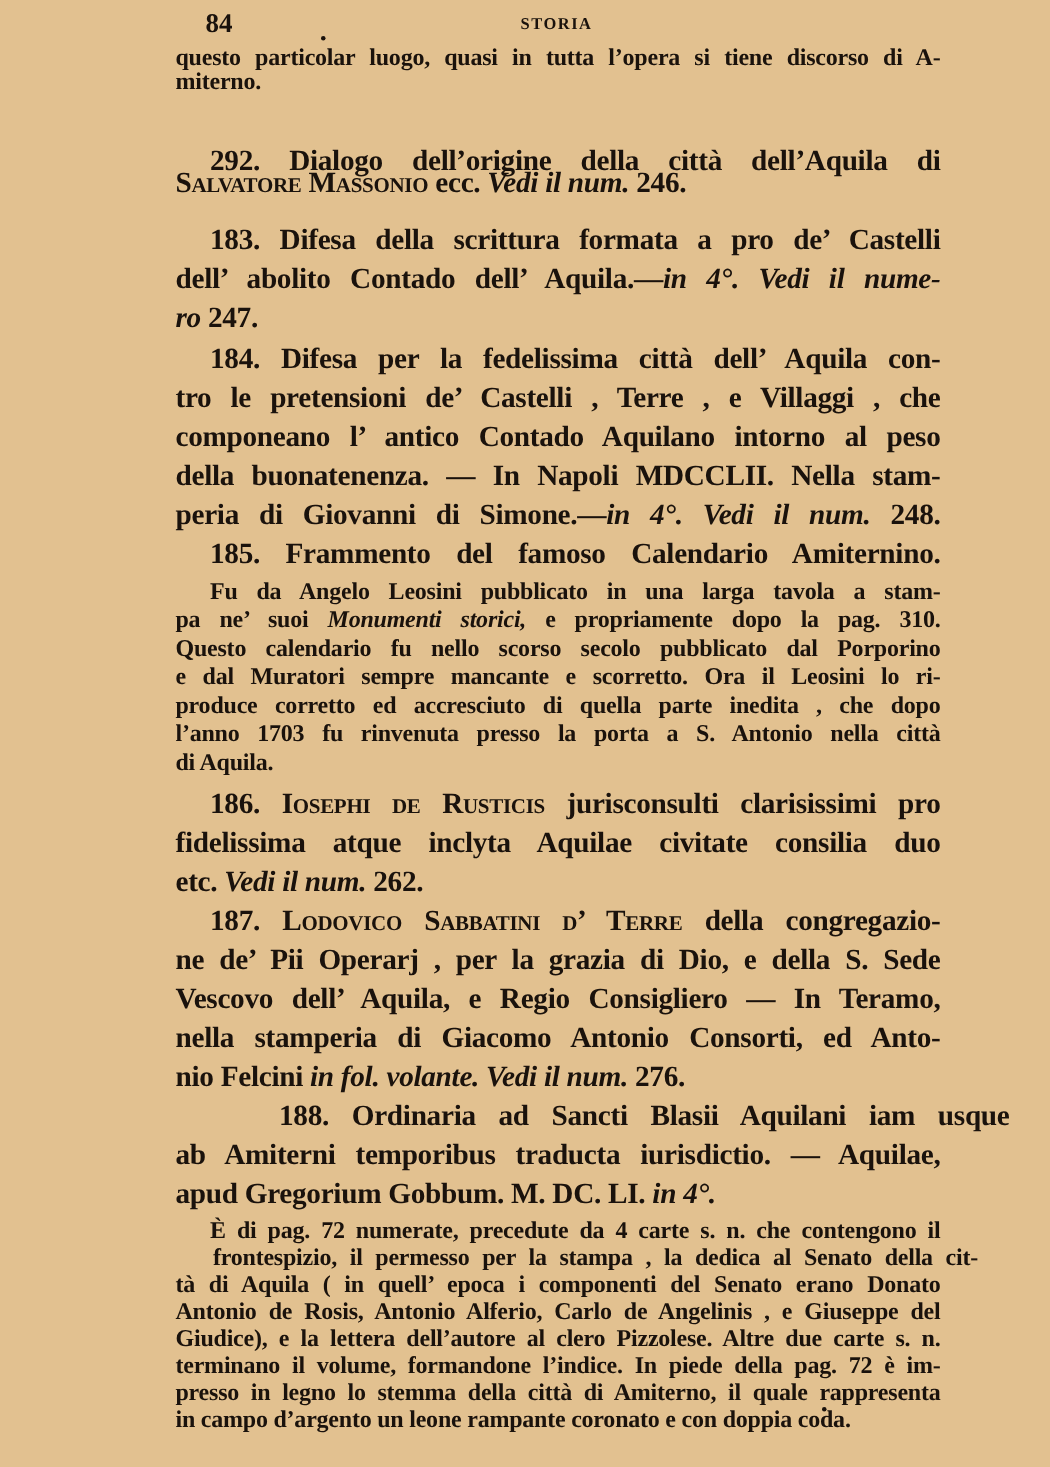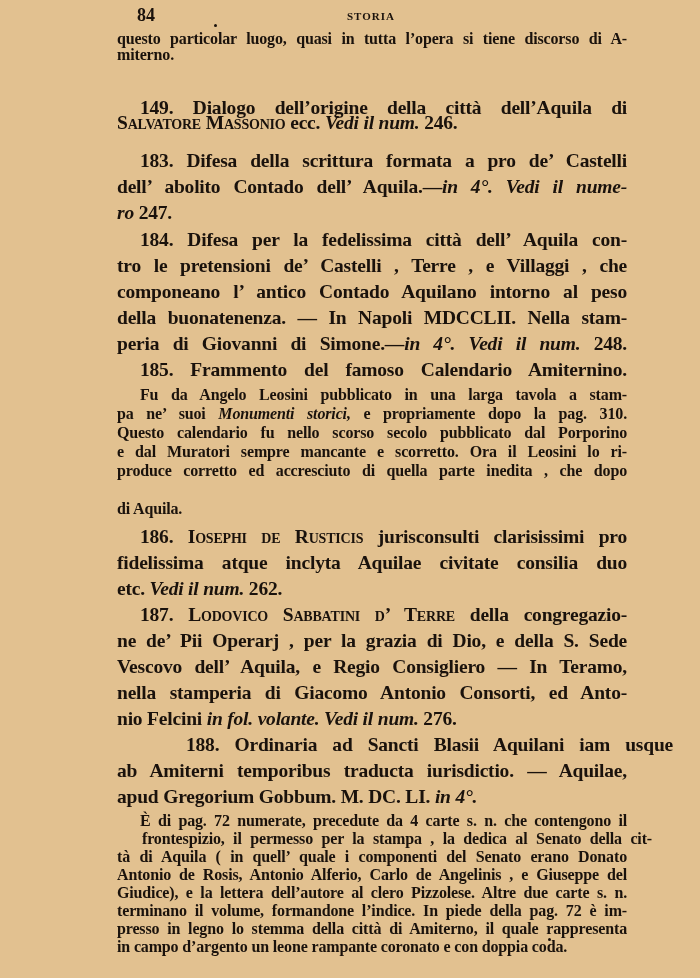--- a/index.html
+++ b/index.html
@@ -30,58 +30,59 @@
 <body>
 
 <div class="page">
 
   <div class="hdr-num">84</div>
   <div class="hdr-title">STORIA</div>
 
   <div class="ln small" style="top:30px;">questo particolar luogo, quasi in tutta l’opera si tiene discorso di A-</div>
   <div class="ln small last" style="top:46px;">miterno.</div>
 
-  <div class="ln big ind" style="top:97px;"><span>149.</span> <span>Dialogo dell’origine della città dell’Aquila di</span></div>
+  <div class="ln big ind" style="top:97px;"><span>292.</span> <span>Dialogo dell’origine della città dell’Aquila di</span></div>
   <div class="ln big last" style="top:112px;"><span class="sc">Salvatore Massonio</span><span> ecc. </span><span class="it">Vedi il num.</span><span> 246.</span></div>
 
   <div class="ln big ind" style="top:150px;"><span>183.</span> <span>Difesa della scrittura formata a pro de’ Castelli</span></div>
   <div class="ln big" style="top:176px;"><span>dell’ abolito Contado dell’ Aquila.—</span><span class="it">in 4°. Vedi il nume-</span></div>
   <div class="ln big last" style="top:202px;"><span class="it">ro</span><span> 247.</span></div>
 
   <div class="ln big ind" style="top:229px;"><span>184.</span> <span>Difesa per la fedelissima città dell’ Aquila con-</span></div>
   <div class="ln big" style="top:255px;">tro le pretensioni de’ Castelli , Terre , e Villaggi , che</div>
   <div class="ln big" style="top:281px;">componeano l’ antico Contado Aquilano intorno al peso</div>
   <div class="ln big" style="top:307px;">della buonatenenza. — In Napoli MDCCLII. Nella stam-</div>
   <div class="ln big" style="top:333px;"><span>peria di Giovanni di Simone.—</span><span class="it">in 4°. Vedi il num.</span><span> 248.</span></div>
 
   <div class="ln big ind" style="top:359px;"><span>185.</span> <span>Frammento del famoso Calendario Amiternino.</span></div>
   <div class="ln small ind" style="top:386px;">Fu da Angelo Leosini pubblicato in una larga tavola a stam-</div>
   <div class="ln small" style="top:405px;"><span>pa ne’ suoi </span><span class="it">Monumenti storici,</span><span> e propriamente dopo la pag. 310.</span></div>
   <div class="ln small" style="top:424px;">Questo calendario fu nello scorso secolo pubblicato dal Porporino</div>
   <div class="ln small" style="top:443px;">e dal Muratori sempre mancante e scorretto. Ora il Leosini lo ri-</div>
   <div class="ln small" style="top:462px;">produce corretto ed accresciuto di quella parte inedita , che dopo</div>
+  <div class="ln small" style="top:481px;">l’anno 1703 fu rinvenuta presso la porta a S. Antonio nella città</div>
   <div class="ln small last" style="top:500px;">di Aquila.</div>
 
   <div class="ln big ind" style="top:526px;"><span>186.</span> <span class="sc">Iosephi de Rusticis</span><span> jurisconsulti clarisissimi pro</span></div>
   <div class="ln big" style="top:552px;">fidelissima atque inclyta Aquilae civitate consilia duo</div>
   <div class="ln big last" style="top:578px;"><span>etc. </span><span class="it">Vedi il num.</span><span> 262.</span></div>
 
   <div class="ln big ind" style="top:604px;"><span>187.</span> <span class="sc">Lodovico Sabbatini d’ Terre</span><span> della congregazio-</span></div>
   <div class="ln big" style="top:630px;">ne de’ Pii Operarj , per la grazia di Dio, e della S. Sede</div>
   <div class="ln big" style="top:656px;">Vescovo dell’ Aquila, e Regio Consigliero — In Teramo,</div>
   <div class="ln big" style="top:682px;">nella stamperia di Giacomo Antonio Consorti, ed Anto-</div>
   <div class="ln big last" style="top:708px;"><span>nio Felcini </span><span class="it">in fol. volante. Vedi il num.</span><span> 276.</span></div>
 
   <div class="ln big ind" style="top:734px;margin-left:46px;"><span>188.</span> <span>Ordinaria ad Sancti Blasii Aquilani iam usque</span></div>
   <div class="ln big" style="top:760px;">ab Amiterni temporibus traducta iurisdictio. — Aquilae,</div>
   <div class="ln big last" style="top:786px;"><span>apud Gregorium Gobbum. M. DC. LI. </span><span class="it">in 4°.</span></div>
 
   <div class="ln small ind" style="top:812px;">È di pag. 72 numerate, precedute da 4 carte s. n. che contengono il</div>
   <div class="ln small" style="top:830px;margin-left:25px;">frontespizio, il permesso per la stampa , la dedica al Senato della cit-</div>
-  <div class="ln small" style="top:848px;">tà di Aquila ( in quell’ quale i componenti del Senato erano Donato</div>
+  <div class="ln small" style="top:848px;">tà di Aquila ( in quell’ epoca i componenti del Senato erano Donato</div>
   <div class="ln small" style="top:866px;">Antonio de Rosis, Antonio Alferio, Carlo de Angelinis , e Giuseppe del</div>
   <div class="ln small" style="top:884px;">Giudice), e la lettera dell’autore al clero Pizzolese. Altre due carte s. n.</div>
   <div class="ln small" style="top:902px;">terminano il volume, formandone l’indice. In piede della pag. 72 è im-</div>
   <div class="ln small last" style="top:938px;">in campo d’argento un leone rampante coronato e con doppia coda.</div>
   <div class="ln small" style="top:920px;">presso in legno lo stemma della città di Amiterno, il quale rappresenta</div>
 
   <div class="dot" style="left:214px; top:24px;"></div>
   <div class="dot" style="left:548px; top:938px;"></div>
 </div>
 

